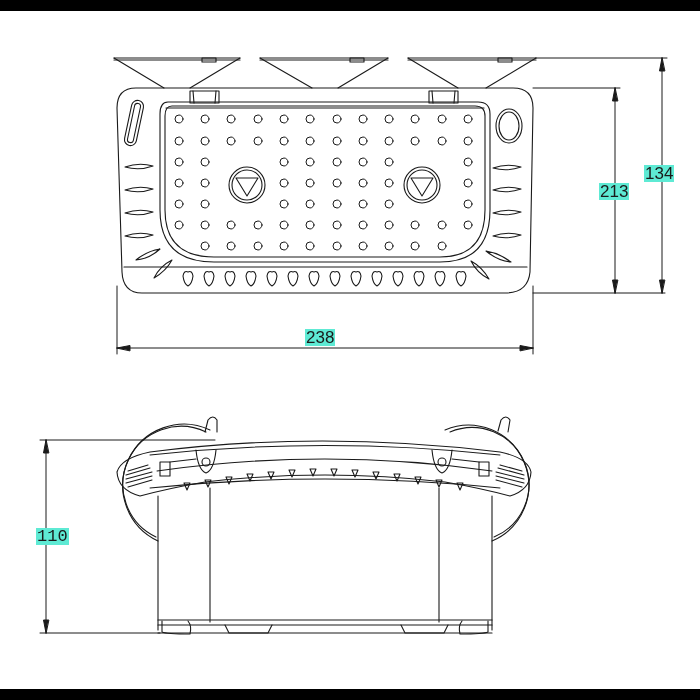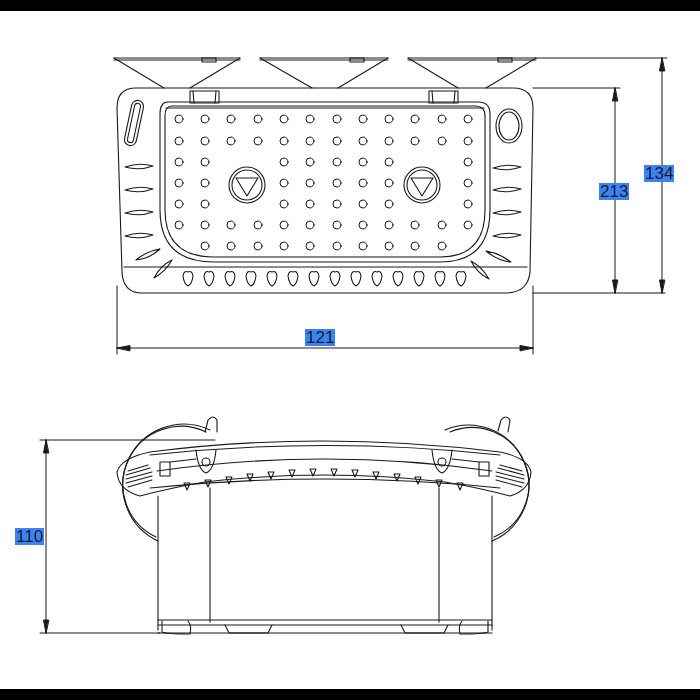--- a/index.html
+++ b/index.html
@@ -1,21 +1,21 @@
 <!DOCTYPE html>
 <html><head>
   <meta charset="utf-8">
   <style>
     html, body { margin: 0; padding: 0; background: #ffffff; }
     #canvas { position: relative; width: 700px; height: 700px; background: #ffffff; overflow: hidden; }
     .bar { position: absolute; left: 0; width: 700px; background: #000000; }
     .bar-top { top: 0; height: 11px; }
     .bar-bottom { top: 689px; height: 11px; }
     svg { position: absolute; left: 0; top: 0; }
-    .dim-label { position: absolute; font-family: "Liberation Sans", sans-serif; font-size: 17px; color: #1a1a1a; line-height: 1; background: #3b82f6; padding: 0 1px; }
+    .dim-label { position: absolute; font-family: "Liberation Sans", sans-serif; font-size: 17px; color: #1a1a1a; line-height: 1; background: #5eead4; padding: 0 1px; }
   </style>
 </head>
 <body>
 
 <div id="canvas">
   <div class="bar bar-top"></div>
   <div class="bar bar-bottom"></div>
 
   <svg width="700" height="700" viewBox="0 0 700 700" fill="none" stroke="#1a1a1a" stroke-width="1.1" stroke-linecap="round" stroke-linejoin="round">
 
@@ -296,17 +296,17 @@
       <g stroke-width="1">
         <line x1="40" y1="440" x2="215" y2="440"></line>
         <line x1="40" y1="633" x2="160" y2="633"></line>
         <line x1="46" y1="440" x2="46" y2="633"></line>
         <path d="M46 440 L43.5 453 L48.5 453 Z" fill="#1a1a1a"></path>
         <path d="M46 633 L43.5 620 L48.5 620 Z" fill="#1a1a1a"></path>
       </g>
     </g>
   </svg>
 
-  <span class="dim-label" style="left:305px; top:329px;">121</span>
+  <span class="dim-label" style="left:305px; top:329px;">238</span>
   <span class="dim-label" style="left:599px; top:183px;">213</span>
   <span class="dim-label" style="left:644px; top:165px;">134</span>
-  <span class="dim-label" style="left:15px; top:528px;">110</span>
+  <span class="dim-label" style="left:36px; top:528px;font-family:Liberation Mono, monospace;">110</span>
 </div>
 
 </body></html>

